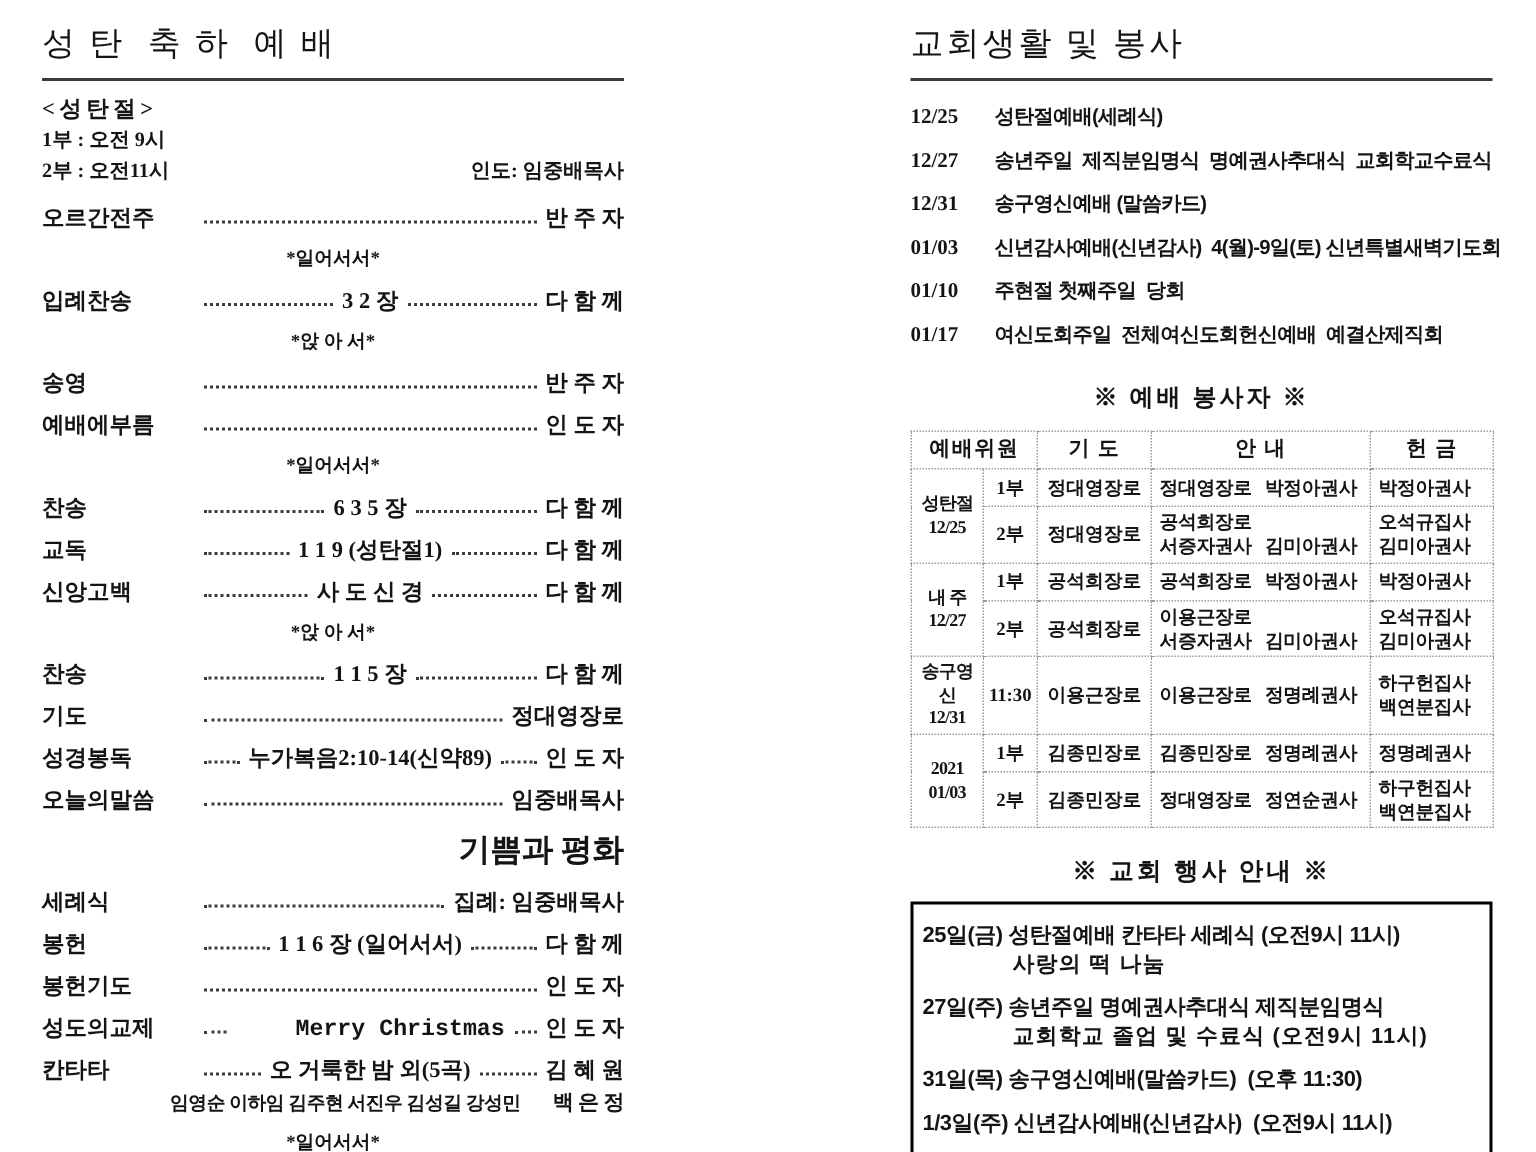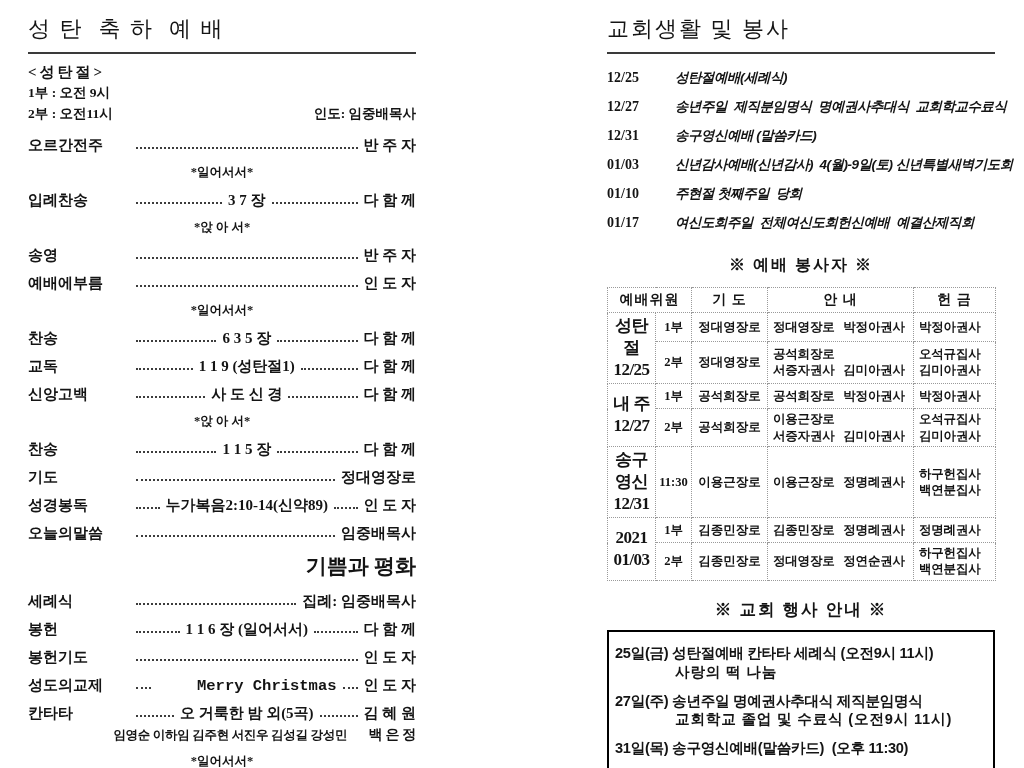--- a/index.html
+++ b/index.html
@@ -33,30 +33,30 @@
                    margin:-6px 0 9px; letter-spacing:-0.3px; }
   .sub-spacer { width:64px; flex:none; }
   .sub-names { flex:1; text-align:center; white-space:nowrap; }
   .order-subline .o-right { font-size:14px; }
 
   #events-list { margin-top:15px; }
   .event-row { display:flex; align-items:baseline; margin-bottom:11px;
                font-family:"Liberation Sans","DejaVu Sans",sans-serif; font-weight:bold;
                font-size:13.5px; letter-spacing:-0.5px; }
   .event-date { width:44px; flex:none; font-family:"Liberation Serif",serif; font-size:14px; letter-spacing:0; }
-  .event-text { margin-left:24px; white-space:pre;font-style:italic; }
+  .event-text { margin-left:12px; white-space:pre; }
 
   .servers-heading { text-align:center; font-weight:bold; font-size:16px; letter-spacing:2px; margin-top:23px; }
   table.servers { width:100%; border-collapse:collapse; table-layout:fixed; margin-top:11px;
                   font-size:12.5px; font-weight:bold; }
   .servers th, .servers td { border:1.5px dotted #9a9a9a; padding:2px 3px; text-align:center;
                              vertical-align:middle; white-space:pre-wrap; line-height:1.3; height:20px; }
   .servers th { font-size:14px; letter-spacing:1px; }
   .servers td.usher, .servers td.offering { text-align:left; padding-left:5px; letter-spacing:-0.2px; }
-  .servers td.date { font-size:17px; letter-spacing:-0.5px; padding-left:1px; padding-right:1px; }
+  .servers td.date { font-size:12px; letter-spacing:-0.5px; padding-left:1px; padding-right:1px; }
 
   .notice-heading { text-align:center; font-weight:bold; font-size:16.5px; letter-spacing:2px; margin-top:18px; }
   .notice-box { border:2.5px solid #000; margin-top:9px; padding:12px 6px 4px;
                 font-family:"Liberation Sans","DejaVu Sans",sans-serif; font-weight:bold;
                 font-size:14.6px; letter-spacing:-0.3px; }
   .notice-item { margin-bottom:10px; }
   .notice-line { white-space:pre; line-height:1.3; }
   .notice-line.indent { padding-left:60px; letter-spacing:0.8px; }
 </style>
 </head>
@@ -76,21 +76,21 @@
   <div id="order-list">
       <div class="order-line">
         <span class="o-label">오르간전주</span>
         <span class="lead"></span>
         <span class="o-right">반 주 자</span>
       </div>
       <div class="direction">*일어서서*</div>
       <div class="order-line">
         <span class="o-label">입례찬송</span>
         <span class="lead"></span>
-        <span class="o-center">3 7 장</span>
+        <span class="o-center">3 2 장</span>
         <span class="lead"></span>
         <span class="o-right">다 함 께</span>
       </div>
       <div class="direction">*앉 아 서*</div>
       <div class="order-line">
         <span class="o-label">송영</span>
         <span class="lead"></span>
         <span class="o-right">반 주 자</span>
       </div>
       <div class="order-line">

